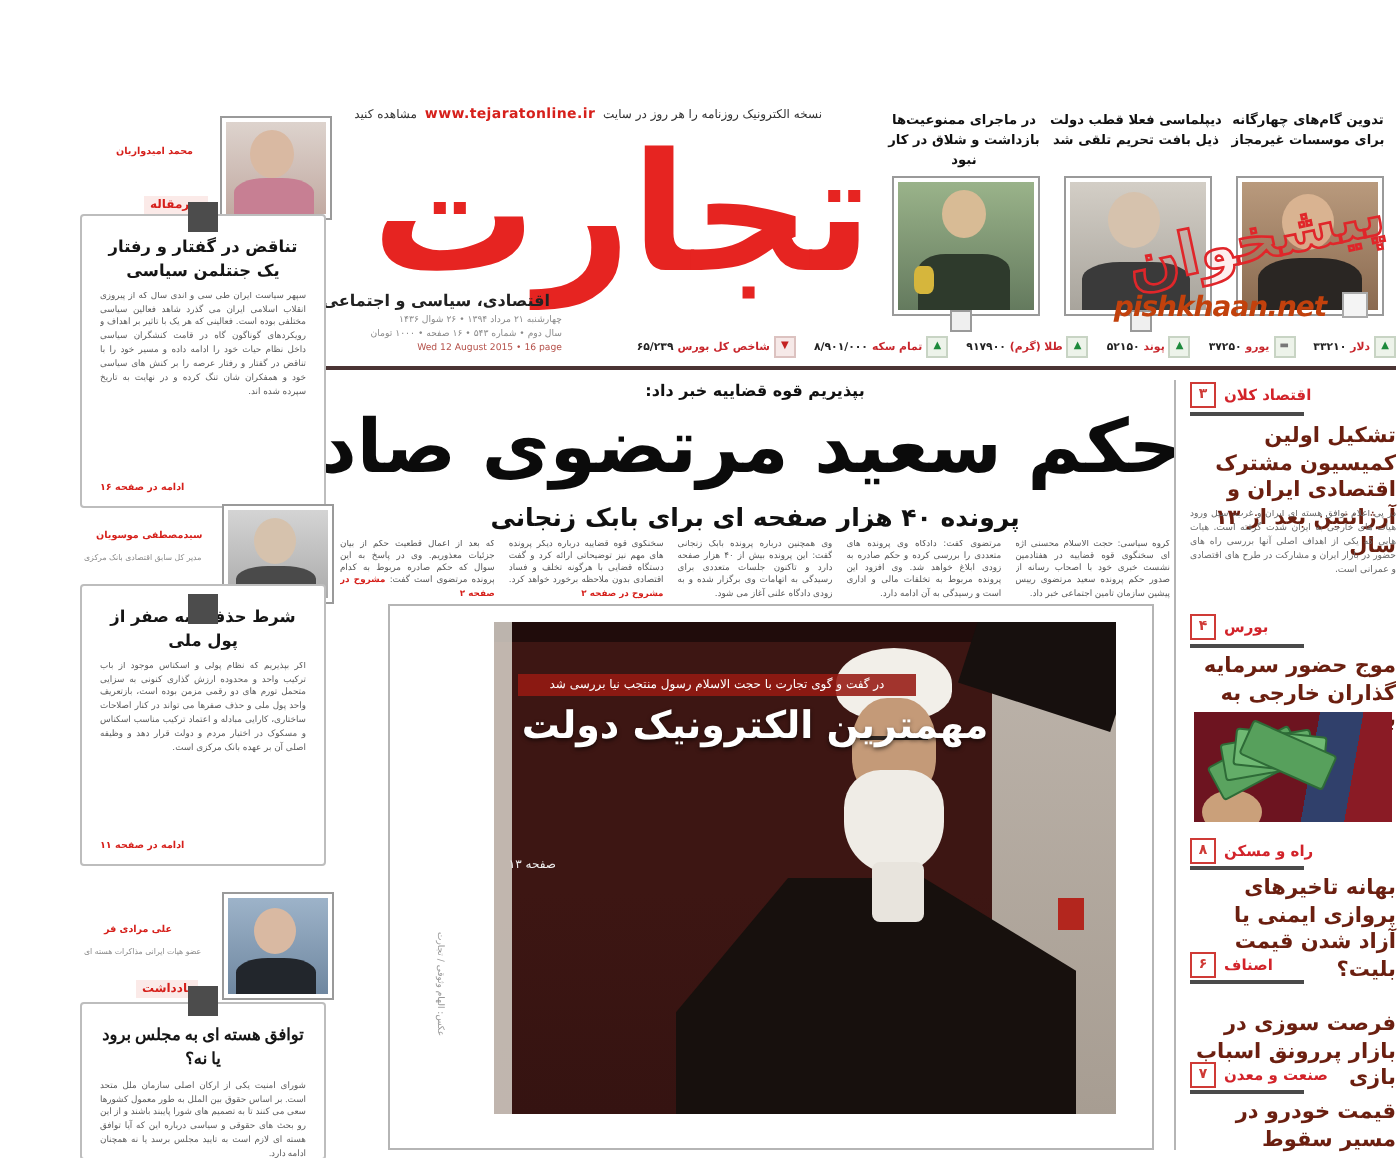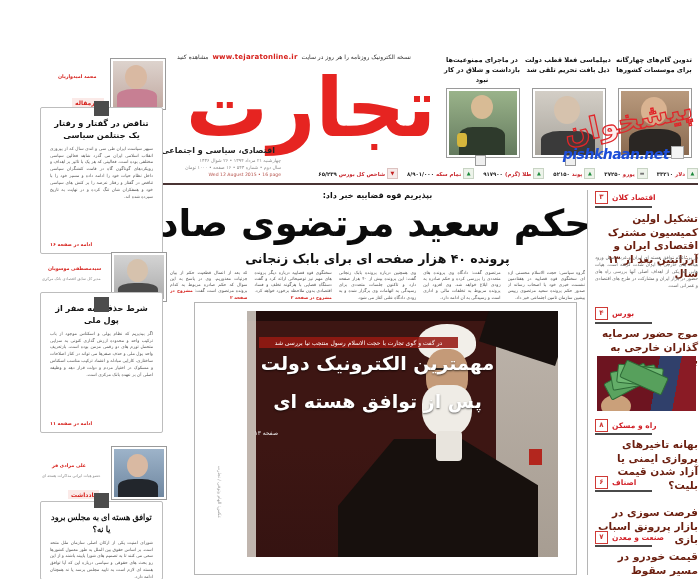--- a/index.html
+++ b/index.html
@@ -23,21 +23,21 @@
   .toprule{top:183px;left:160px;width:538px;height:2px;background:#4a3434;}
   
   .tstory-title{top:55px;height:30px;font-size:6.6px;font-weight:bold;color:#111;text-align:center;line-height:1.55;}
   .tframe{top:88px;width:68px;height:64px;border:1px solid #9a9a9a;background:#fff;padding:2px;}
   .tphoto{width:100%;height:100%;position:relative;overflow:hidden;}
   .ph-face{position:absolute;border-radius:50%;}
   .ph-body{position:absolute;bottom:0;}
   .pgsq{width:9px;height:9px;border:1px solid #9a9a9a;background:#efefef;}
   
   .wm{top:103px;left:553px;width:150px;font-size:30px;font-weight:900;color:rgba(226,38,42,.08);-webkit-text-stroke:1.3px #e0262a;transform:rotate(-12deg);text-align:center;letter-spacing:1px;z-index:30;}
-  .wmurl{top:146px;left:551px;width:118px;font-size:14px;font-weight:bold;font-style:italic;color:#1d4ed8;direction:ltr;text-align:right;z-index:30;letter-spacing:-.5px;}
+  .wmurl{top:146px;left:551px;width:118px;font-size:14px;font-weight:bold;font-style:italic;color:#c2410c;direction:ltr;text-align:center;z-index:30;letter-spacing:-.5px;}
   .wmsq{top:146px;left:671px;width:11px;height:11px;border:1px solid #aaa;background:#f4f4f4;z-index:30;}
   
   .kicker{top:191px;left:170px;width:415px;font-size:8px;font-weight:bold;color:#111;text-align:center;}
   .headline{top:201px;left:164px;width:427px;font-size:37px;line-height:46px;font-weight:900;color:#0b0b0b;text-align:center;white-space:nowrap;}
   .subhead{top:251px;left:170px;width:415px;font-size:12.5px;font-weight:bold;color:#111;text-align:center;}
   .cols{top:270px;left:170px;width:415px;height:31px;display:flex;direction:rtl;gap:7px;}
   .col{flex:1;font-size:4.4px;line-height:1.4;color:#555;text-align:justify;overflow:hidden;}
   .moreref{color:#d6201b;font-weight:bold;}
   
   .pframe{top:302px;left:194px;width:381px;height:271px;border:1px solid #b5b5b5;background:#fff;}
@@ -123,21 +123,21 @@
       <span class="curval">۸/۹۰۱/۰۰۰</span>
     </span>
     <span class="curitem">
       <span class="curbox down">▼</span>
       <span class="curlabel">شاخص کل بورس</span>
       <span class="curval">۶۵/۲۳۹</span>
     </span>
   </div>
   <div class="abs toprule"></div>
 
-  <div class="abs tstory-title" style="left:610px;width:88px;">تدوین گام‌های چهارگانه برای موسسات کشورها</div>
+  <div class="abs tstory-title" style="left:610px;width:88px;">تدوین گام‌های چهارگانه برای موسسات غیرمجاز</div>
   <div class="abs tframe" style="left:618px;">
     <div class="tphoto" style="background:linear-gradient(180deg,#b99a7d,#8a6a50);">
       <div class="ph-face" style="left:20px;top:6px;width:26px;height:28px;background:#d9b391;"></div>
       <div class="ph-body" style="left:8px;width:52px;height:26px;background:#2a2623;border-radius:40% 40% 0 0;"></div>
     </div>
   </div>
   <div class="abs tstory-title" style="left:524px;width:88px;">دیپلماسی فعلا قطب دولت ذیل بافت تحریم تلقی شد</div>
   <div class="abs tframe" style="left:532px;">
     <div class="tphoto" style="background:linear-gradient(180deg,#d3cec6,#a8a49c);">
       <div class="ph-face" style="left:19px;top:5px;width:26px;height:28px;background:#d6c2ad;"></div>
@@ -178,21 +178,20 @@
     <div class="wedge"></div>
     <div class="turban"></div>
     <div class="face"></div>
     <div class="glasses"></div>
     <div class="beard"></div>
     <div class="robe"></div>
     <div class="shirt"></div>
     <div class="chair"></div>
     <div class="pcap">در گفت و گوی تجارت با حجت الاسلام رسول منتجب نیا بررسی شد</div>
     <div class="ptitle1">مهمترین الکترونیک دولت</div>
-    <div class="ptitle2">پس از توافق هسته ای</div>
     <div class="ppage">صفحه ۱۳</div>
   </div>
 
   <div class="abs vrule"></div>
 
   <div class="abs sec-head" style="top:191px;">
     <span class="numsq">۳</span>
     <span class="seclabel">اقتصاد کلان</span>
   </div>
   <div class="abs secrule" style="top:206px;"></div>

